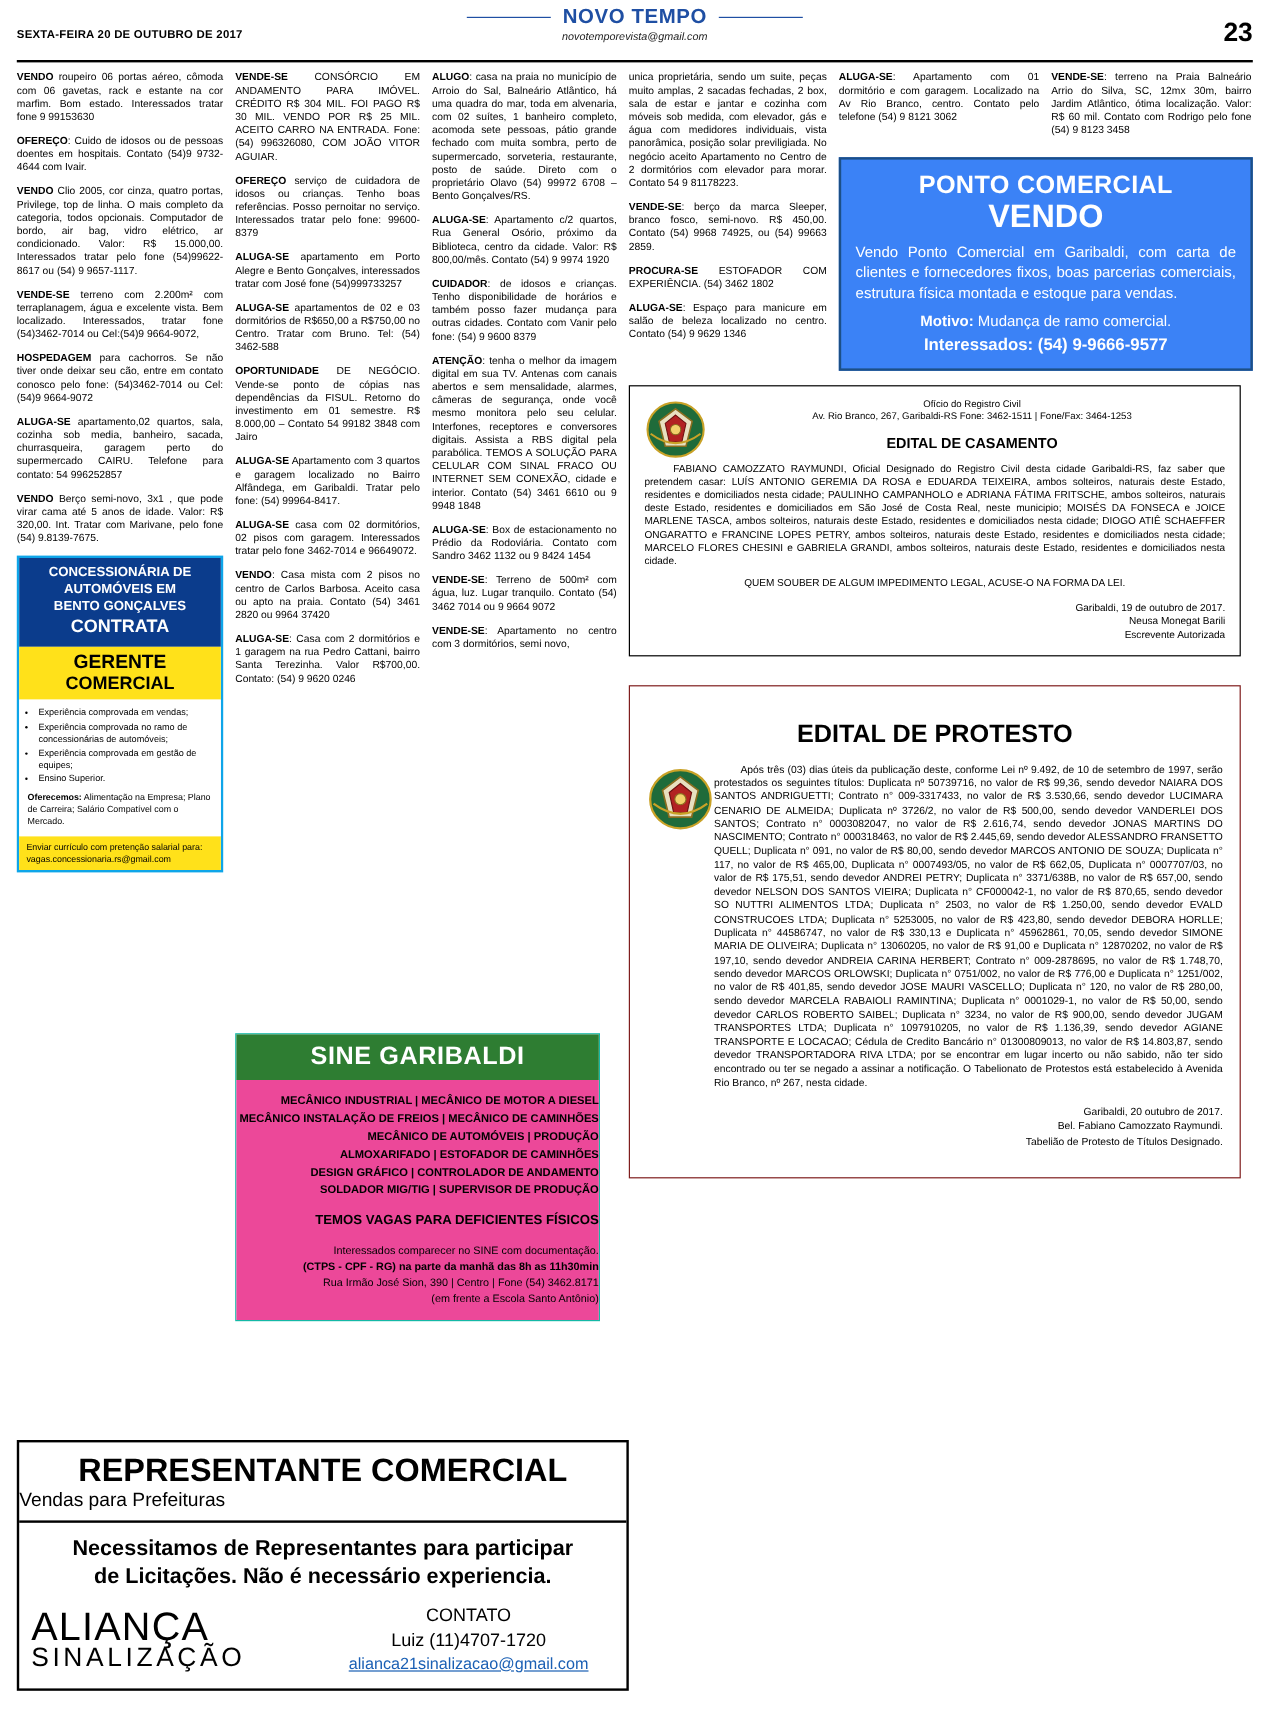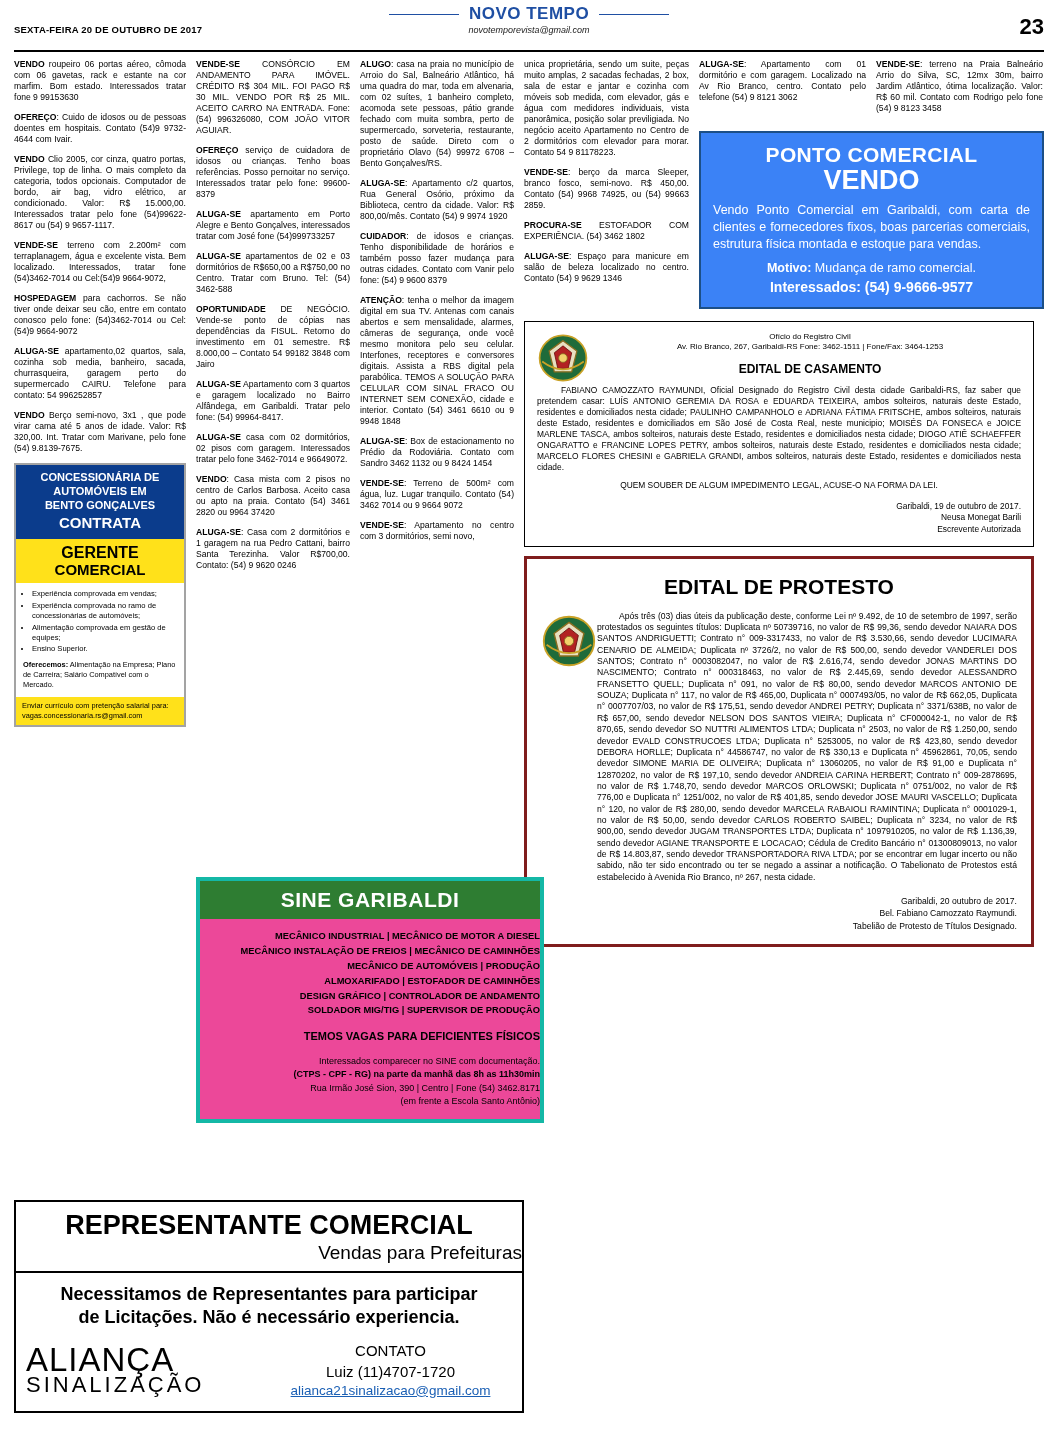--- a/index.html
+++ b/index.html
@@ -67,50 +67,50 @@
   }
   .edital-head { display:flex; gap:10px; align-items:flex-start; }
   .brasao { width:52px; height:52px; flex:0 0 52px; }
   .edital-head-txt { flex:1; text-align:center; font-size:8px; line-height:1.35; }
   .edital-title { text-align:center; font-weight:bold; font-size:12px; margin:8px 0 8px; }
   .edital-box p { margin:0 0 7px; }
   .edital-sign { text-align:right; font-size:8.4px; line-height:1.4; margin-top:10px; }
 
   
   .protesto {
-    border:3px solid #7f1d1d; padding:12px 14px; margin-top:9px; width:510px;
+    border:1px solid #7f1d1d; padding:24px 14px; margin-top:24px; width:510px;
     font-size:8.6px; line-height:1.32; text-align:justify;
   }
   .protesto h2 { text-align:center; font-size:21px; font-weight:bold; margin:2px 0 10px; }
   .protesto .body { display:flex; gap:0; }
   .protesto .brasao2 { width:56px; height:56px; flex:0 0 56px; margin-top:2px; }
   .protesto-sign { text-align:right; font-size:8.6px; line-height:1.45; margin-top:12px; }
 
   
-  .sine { border:4px solid #14b8a6; margin-top:22px; width:348px; }
+  .sine { border:1px solid #14b8a6; margin-top:6px; width:304px; }
   .sine-head { background:#2e7d32; color:#fff; text-align:center; font-size:21px; font-weight:bold; padding:7px 0; letter-spacing:0.5px; }
   .sine-body { background:#ec4899; padding:10px 0; text-align:right; font-size:9.3px; line-height:1.6; font-weight:bold; }
   .sine-body .vagas { margin-top:10px; font-size:11px; font-weight:bold; }
   .sine-foot { font-weight:normal; font-size:9px; line-height:1.5; margin-top:9px; }
 
   
-  .conc { border:2px solid #a3a3a3; width:172px; margin-top:6px; }
+  .conc { border:2px solid #0ea5e9; width:172px; margin-top:6px; }
   .conc-top { background:#0b3c8c; color:#fff; text-align:center; font-weight:bold; font-size:11px; line-height:1.25; padding:6px 4px; }
   .conc-yellow { background:#ffe11a; color:#000; text-align:center; font-weight:bold; font-size:16px; line-height:1.1; padding:5px 2px; }
   .conc-yellow .sub { font-size:15px; }
   .conc-body { background:#fff; padding:6px 7px; font-size:7.6px; line-height:1.38; }
   .conc-body ul { margin:0; padding-left:9px; }
   .conc-body li { margin-bottom:1px; }
   .conc-ofer { margin-top:5px; font-size:7.4px; }
   .conc-mail { background:#ffe11a; font-size:7.4px; padding:4px 6px; line-height:1.35; }
 
   
   .rep { border:2px solid #000; width:510px; margin-top:10px; }
   .rep-title { text-align:center; font-size:27px; font-weight:bold; padding:8px 0 0; }
-  .rep-sub { text-align:right; font-size:19px; padding:1px 0 7px; }
+  .rep-sub { text-align:left; font-size:16px; padding:1px 0 7px; }
   .rep-rule { border-top:2px solid #000; }
   .rep-txt { text-align:center; font-size:18px; font-weight:bold; line-height:1.3; padding:10px 14px 8px; }
   .rep-bottom { display:flex; align-items:center; padding:2px 10px 10px; }
   .rep-brand { flex:1; line-height:0.95; }
   .rep-brand .b1 { font-size:33px; letter-spacing:1px; }
   .rep-brand .b2 { font-size:22px; letter-spacing:3px; }
   .rep-contact { flex:1; text-align:center; font-size:13px; line-height:1.4; }
   .rep-contact .c1 { font-size:15px; }
   .rep-contact .c2 { font-size:15px; }
   .rep-contact .mail { color:#1a5fb4; text-decoration:underline; font-size:13.5px; }
@@ -153,21 +153,21 @@
           <div style="font-size:15px;margin-top:2px;">CONTRATA</div>
         </div>
         <div class="conc-yellow">
           <div>GERENTE</div>
           <div class="sub">COMERCIAL</div>
         </div>
         <div class="conc-body">
           <ul>
             <li>Experiência comprovada em vendas;</li>
             <li>Experiência comprovada no ramo de concessionárias de automóveis;</li>
-            <li>Alimentação comprovada em gestão de equipes;</li>
+            <li>Experiência comprovada em gestão de equipes;</li>
             <li>Ensino Superior.</li>
           </ul>
           <div class="conc-ofer">
             <b>Oferecemos:</b>
             <span>Alimentação na Empresa; Plano de Carreira; Salário Compatível com o Mercado.</span>
           </div>
         </div>
         <div class="conc-mail">
           <div>Enviar currículo com pretenção salarial para:</div>
           <div>vagas.concessionaria.rs@gmail.com</div>

